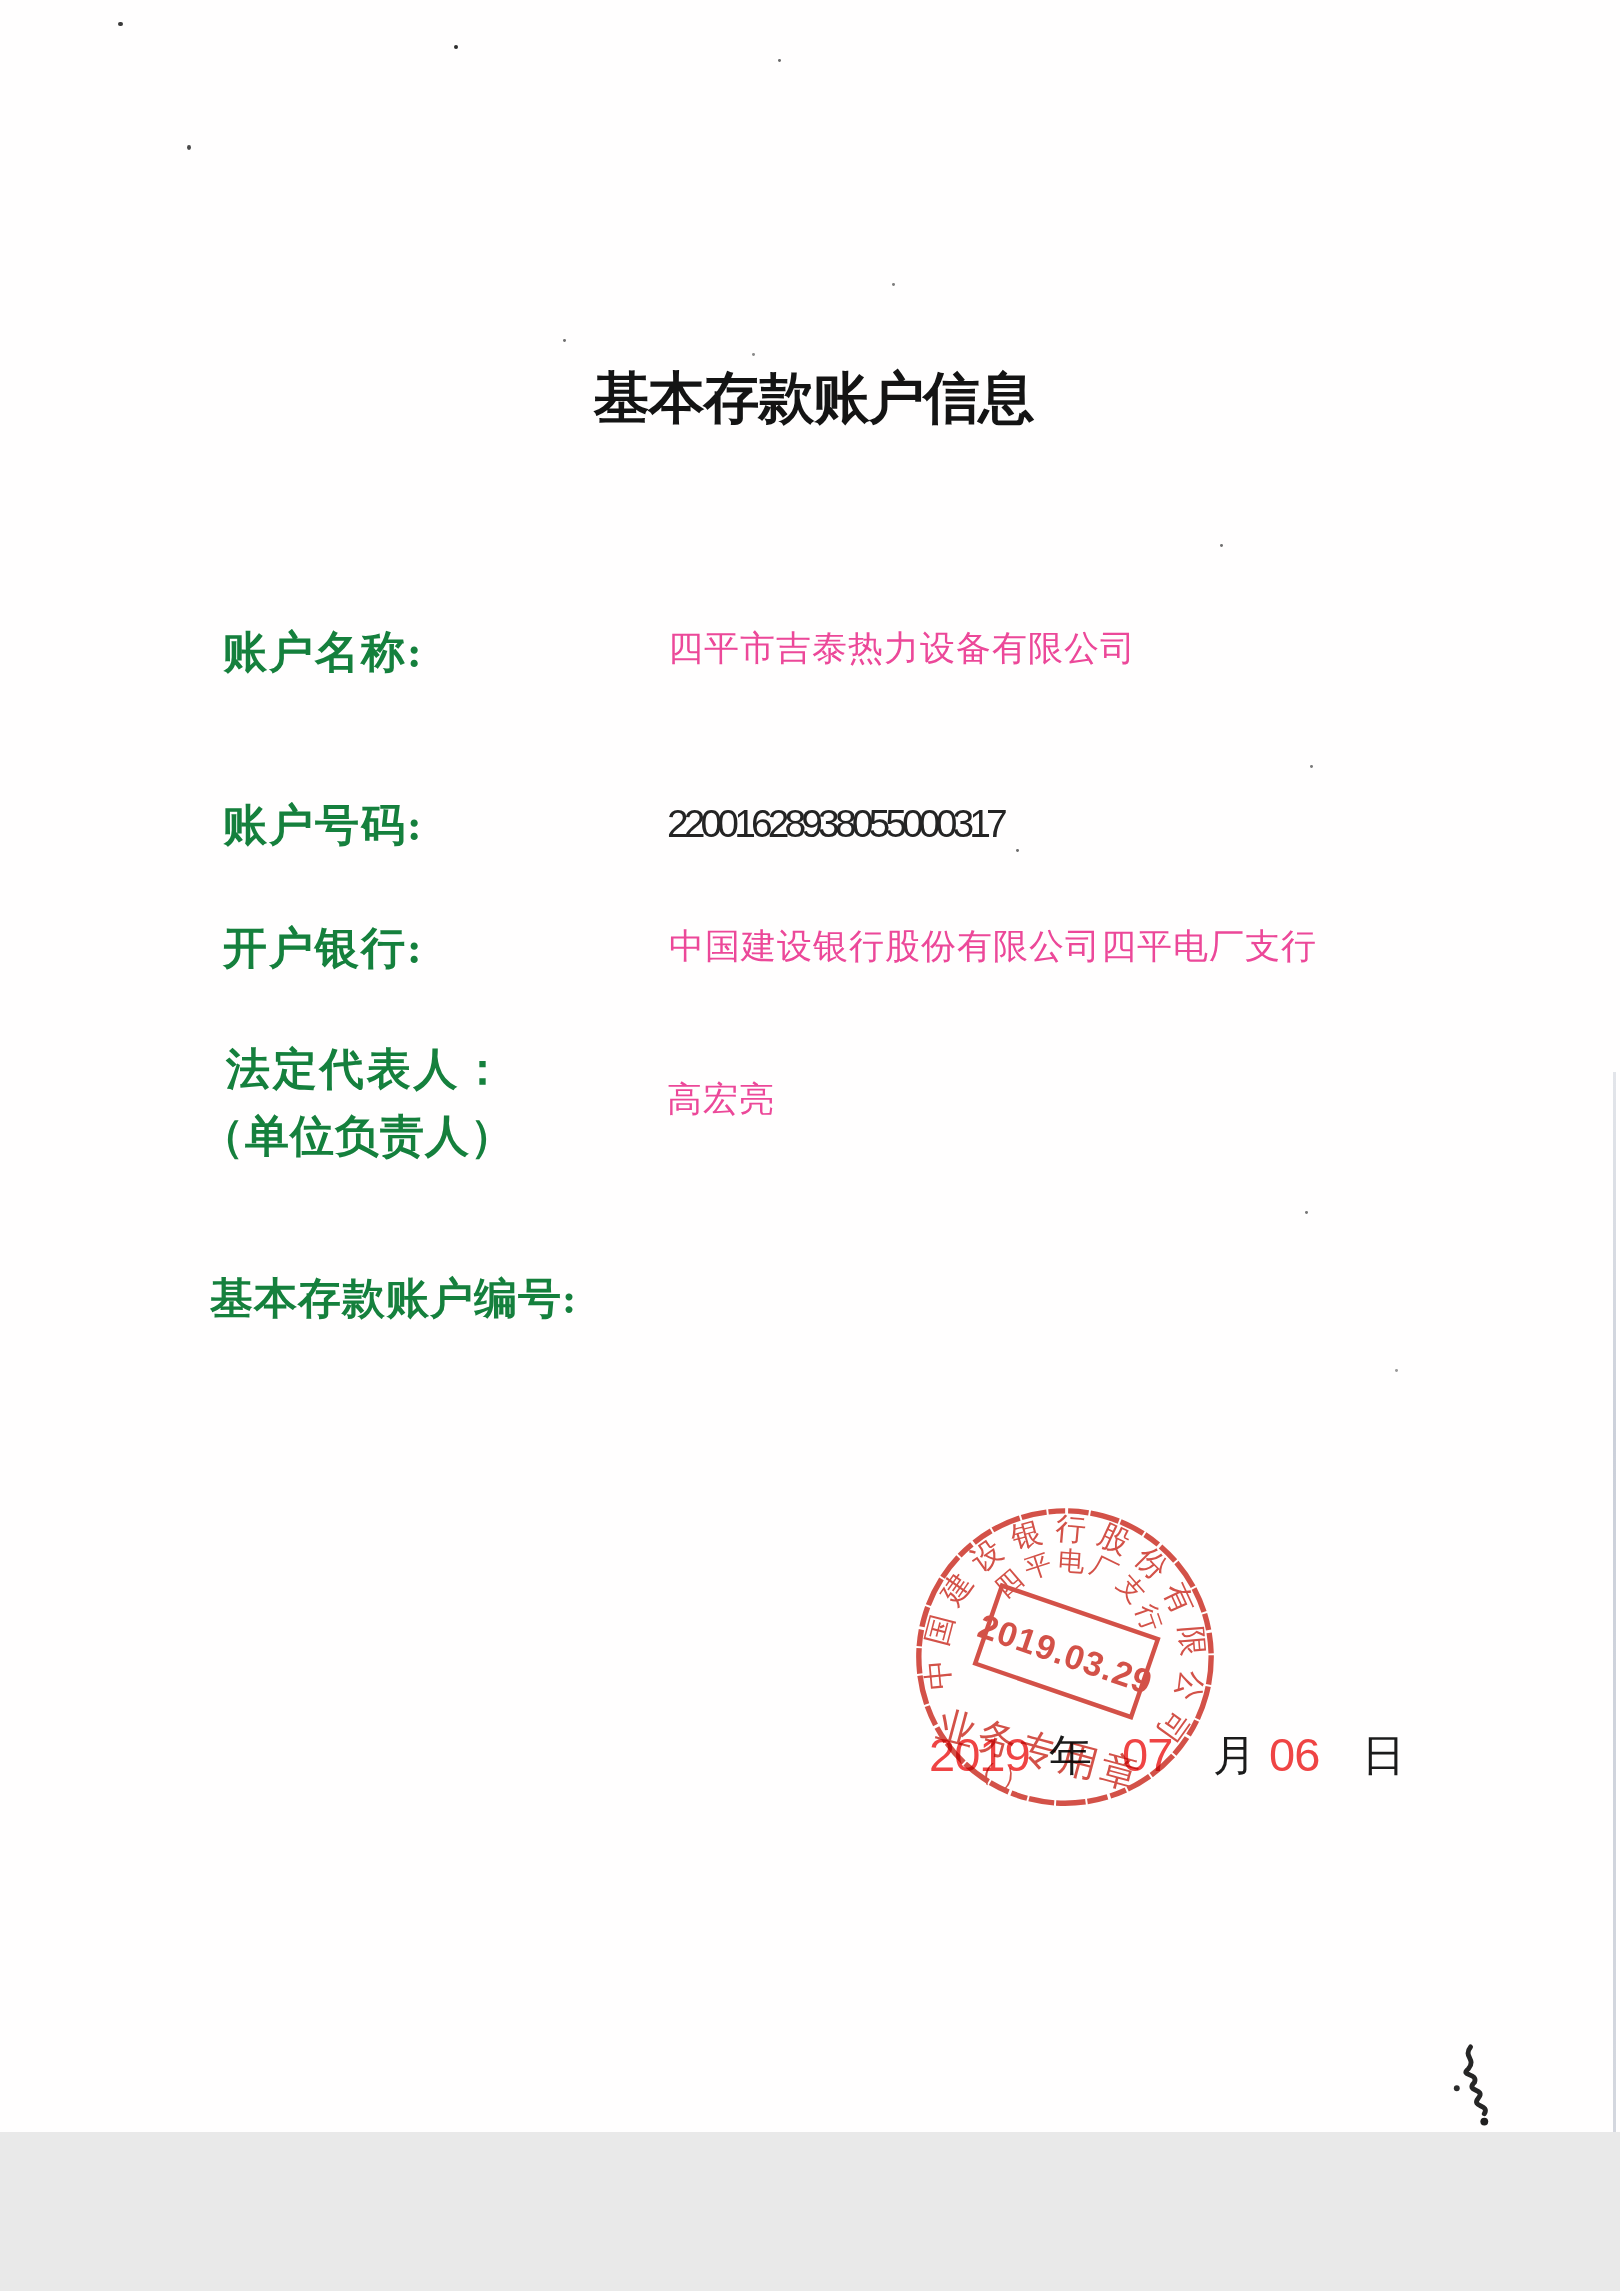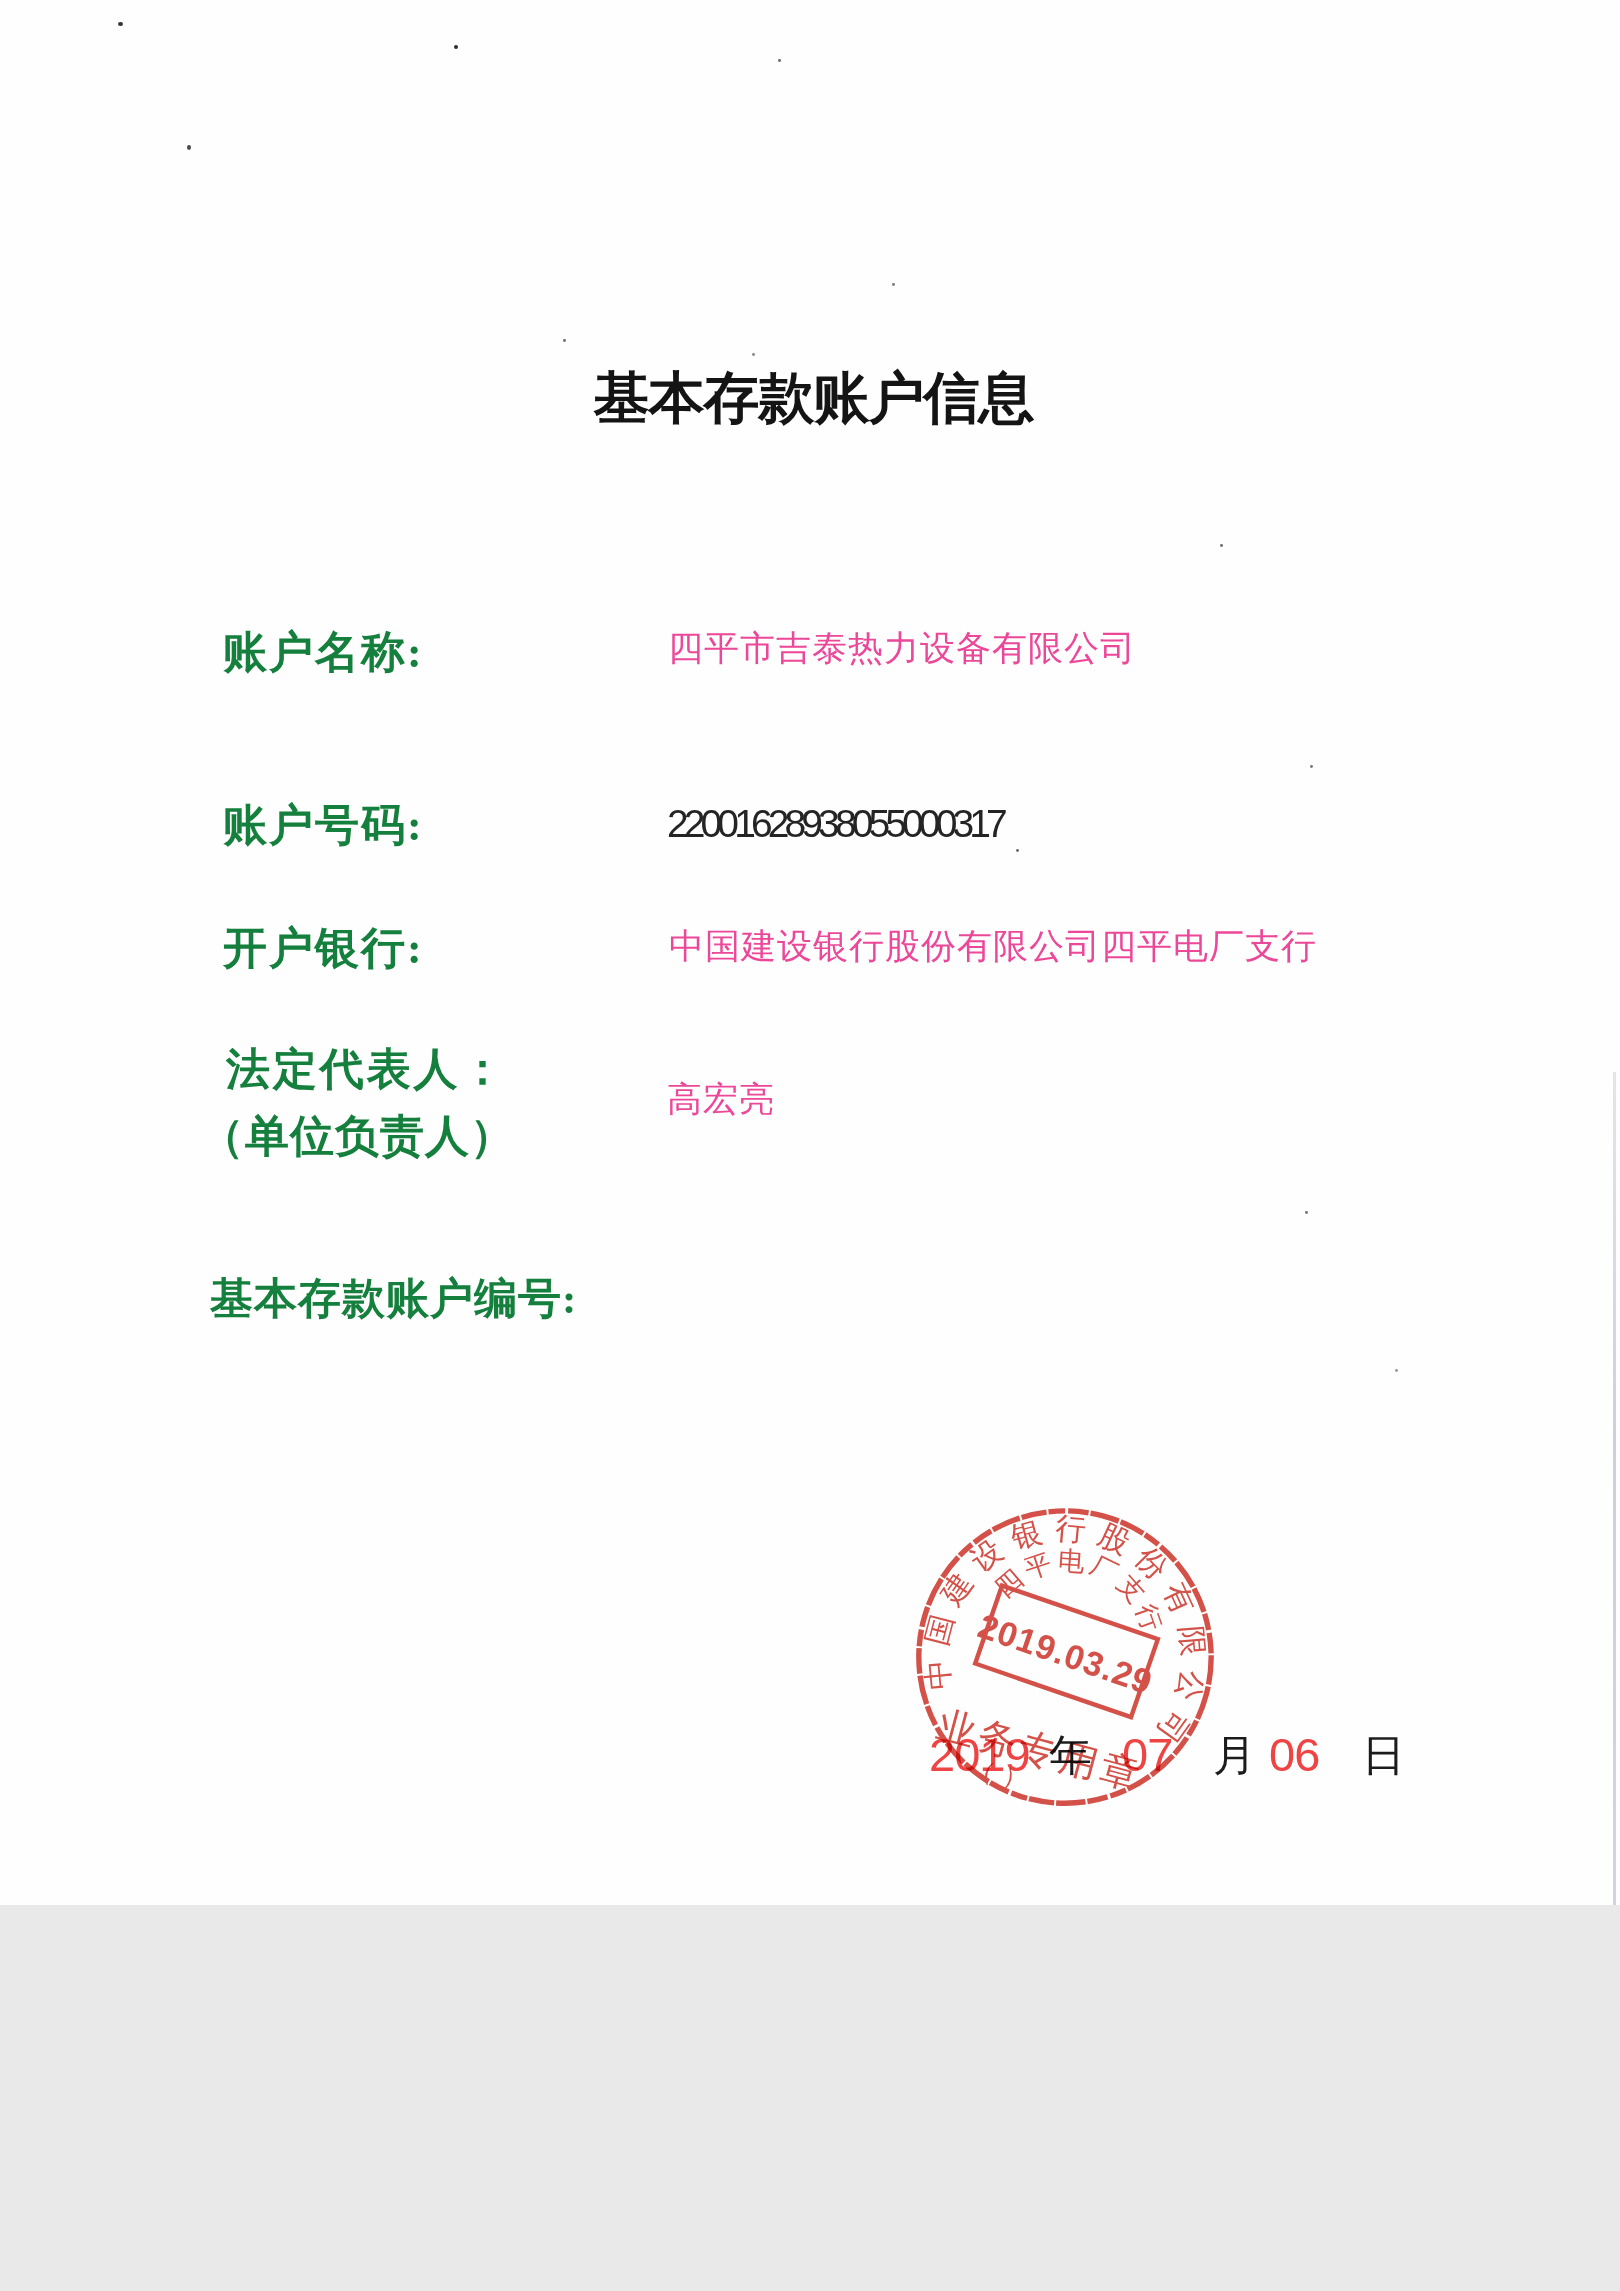--- a/index.html
+++ b/index.html
@@ -1,19 +1,19 @@
 <!DOCTYPE html>
 <html><head>
 <meta charset="utf-8">
 <style>
   * { margin:0; padding:0; box-sizing:border-box; }
   html,body { background:#e9e9e9; }
   .page {
     position:relative;
-    width:1620px; height:1905px;
+    width:1620px; height:2132px;
     margin:0 auto;
     background:#fffefe;
     overflow:hidden;
     font-family:"Liberation Serif","DejaVu Serif",serif;
     color:#1d1d1d;
   }
   .doc-title {
     position:absolute; left:0; top:361px; width:1627px;
     text-align:center;
     font-size:56px; font-weight:bold; letter-spacing:-1px;

